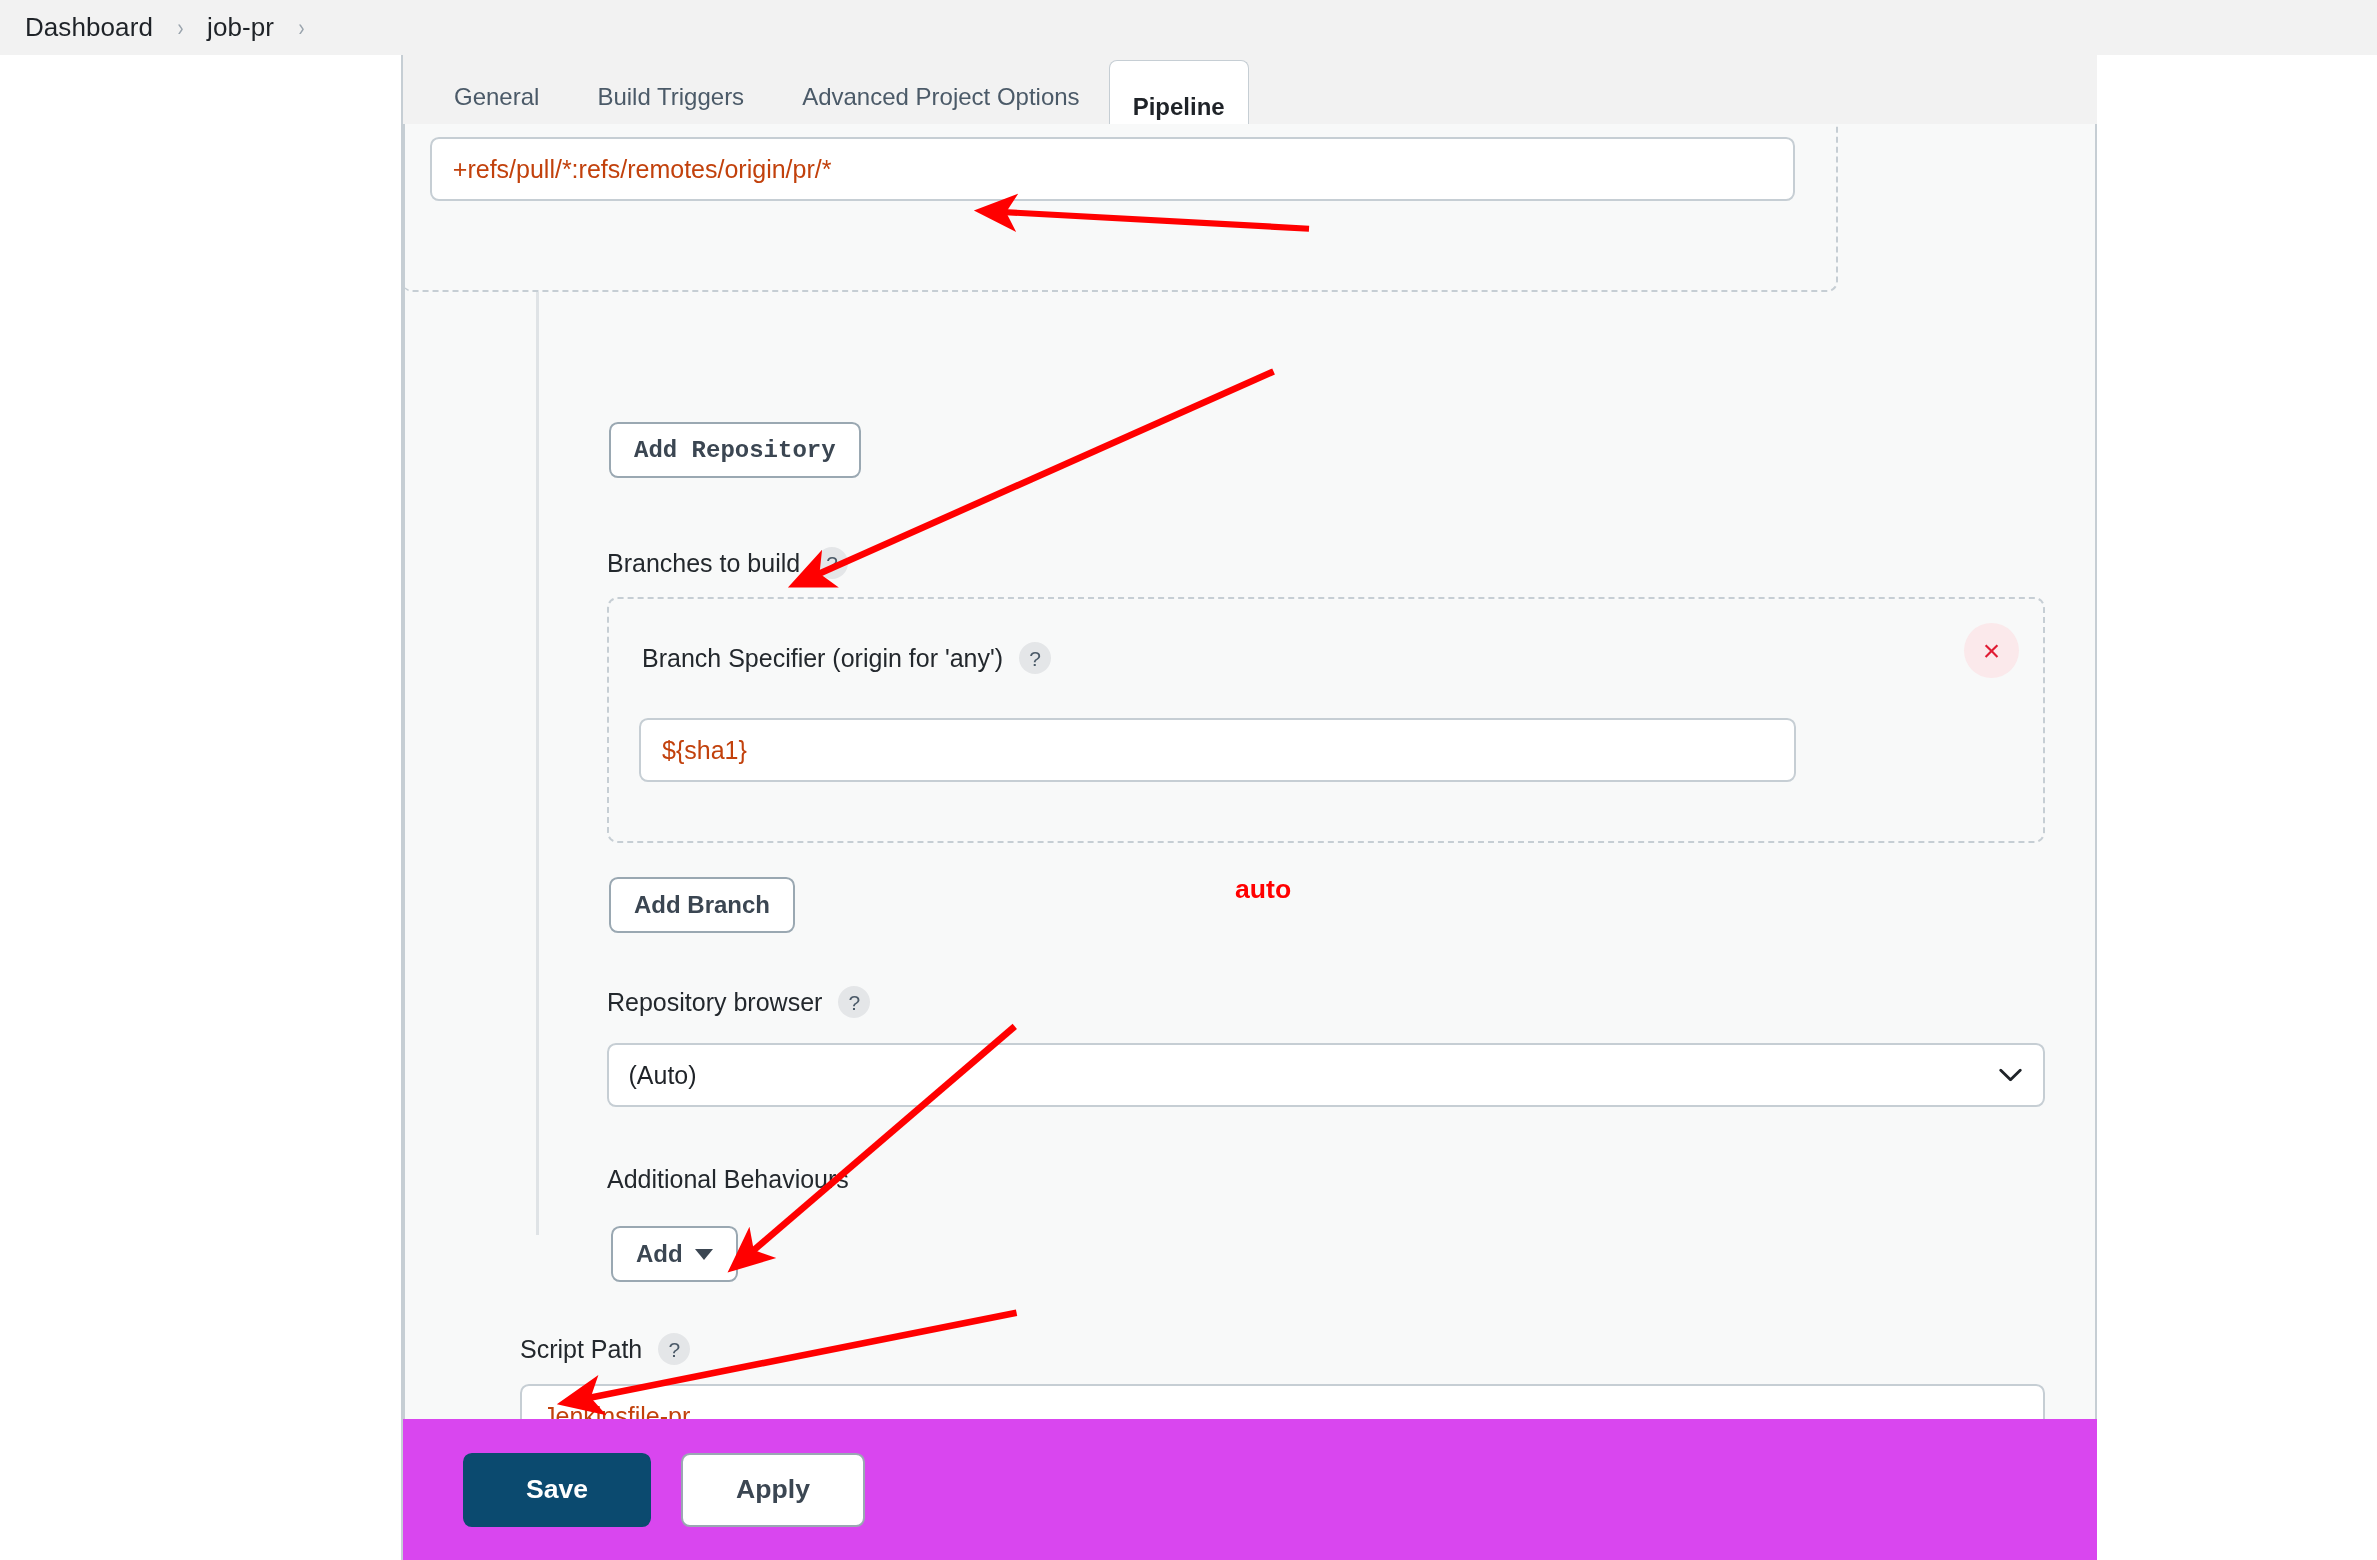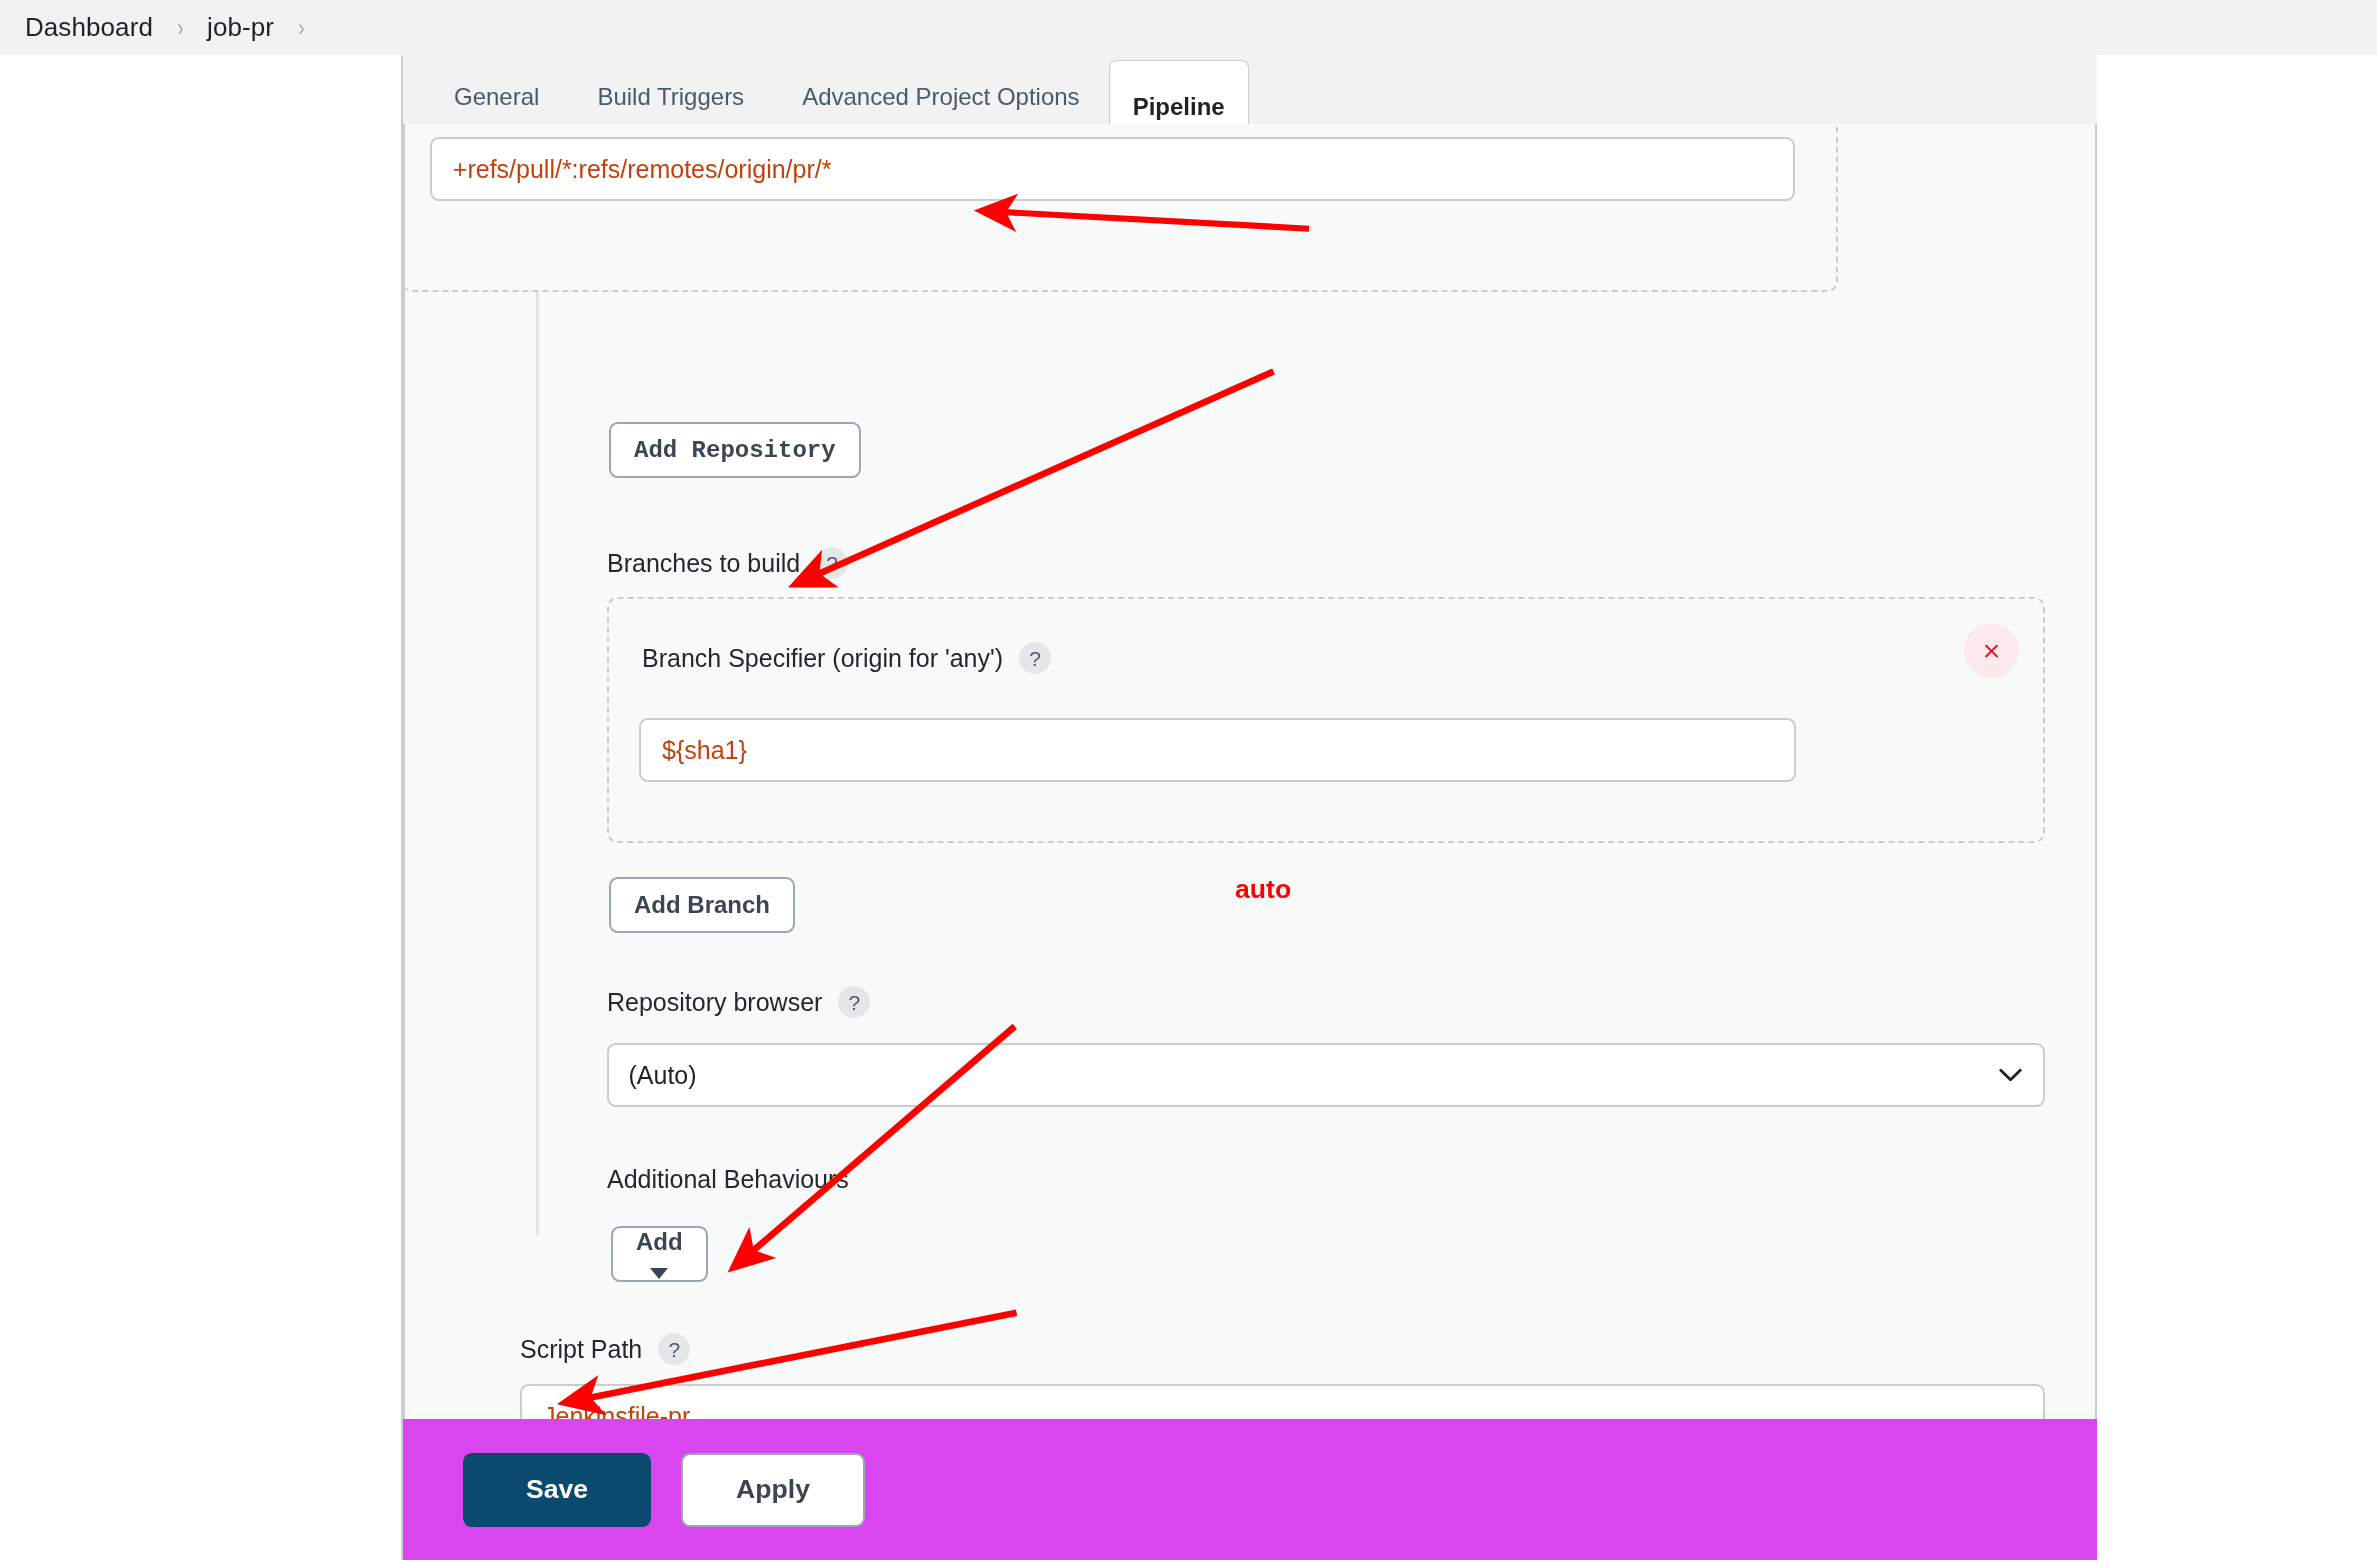--- a/index.html
+++ b/index.html
@@ -349,21 +349,21 @@
         </select>
         <svg class="select-caret" viewBox="0 0 26 15">
           <polyline points="2,2 13,13 24,2" fill="none" stroke="#1f2328" stroke-width="3.2" stroke-linecap="round" stroke-linejoin="round"></polyline>
         </svg>
       </div>
 
       <div class="field-label" style="position:absolute; left:202px; top:1041px;">
         <span>Additional Behaviours</span>
       </div>
 
-      <button class="btn" style="position:absolute; left:206px; top:1102px;flex-direction:column;">
+      <button class="btn" style="position:absolute; left:206px; top:1102px;">
         <span>Add</span>
         <span class="caret-down"></span>
       </button>
 
       <div class="field-label" style="position:absolute; left:115px; top:1209px;">
         <span>Script Path</span>
         <span class="help-badge">?</span>
       </div>
 
       <input class="text-input" type="text" style="position: absolute; left: 115px; top: 1260px; width: 1525px;" value="Jenkinsfile-pr">

